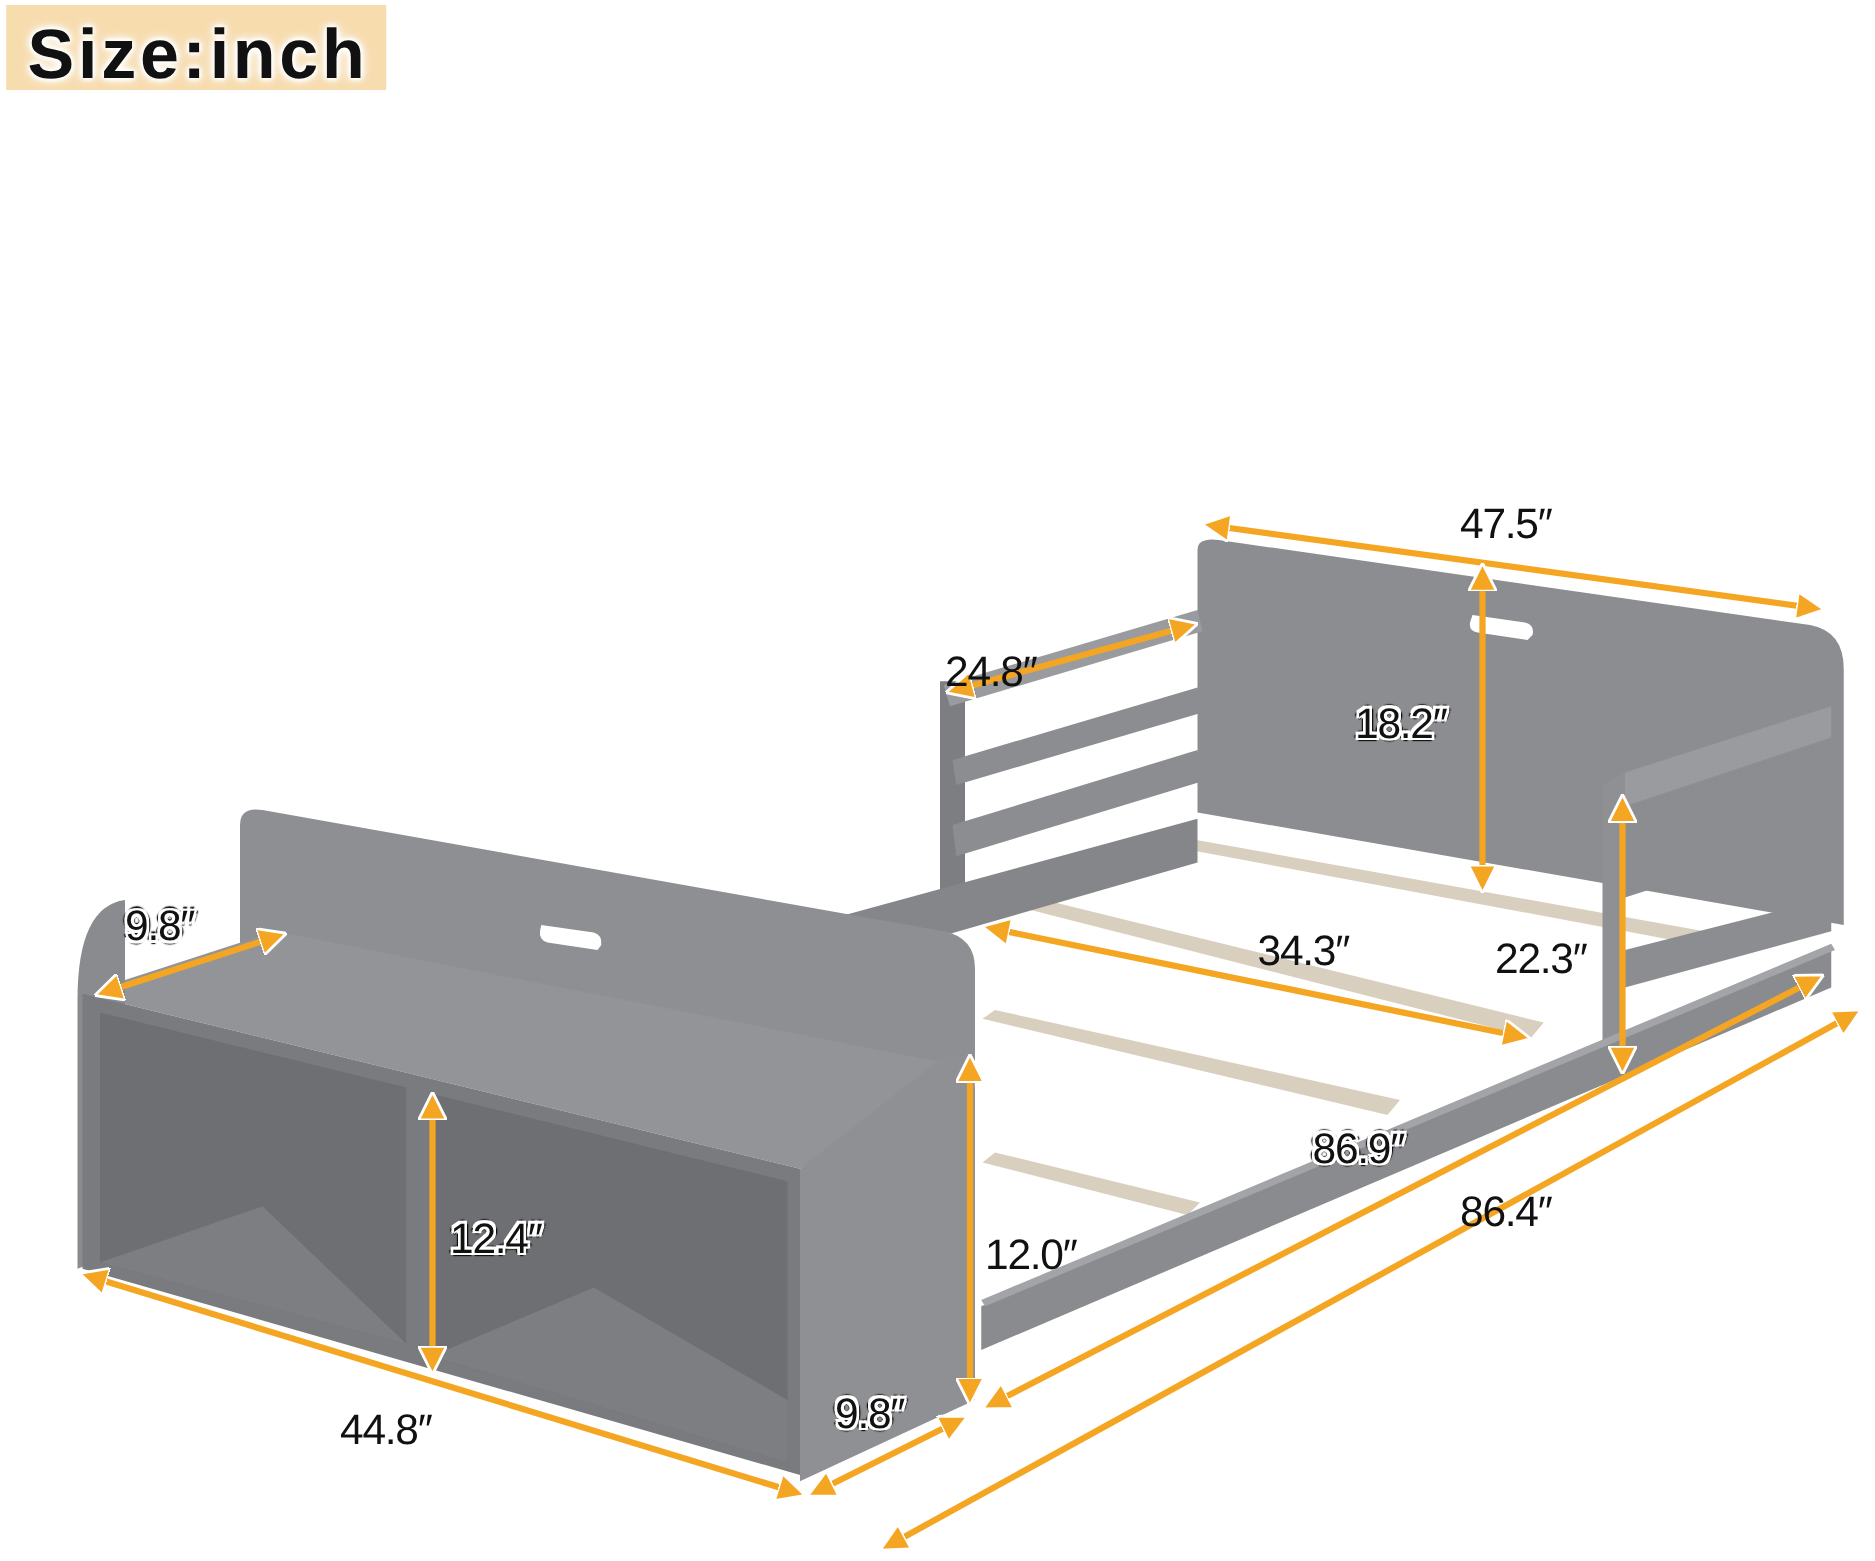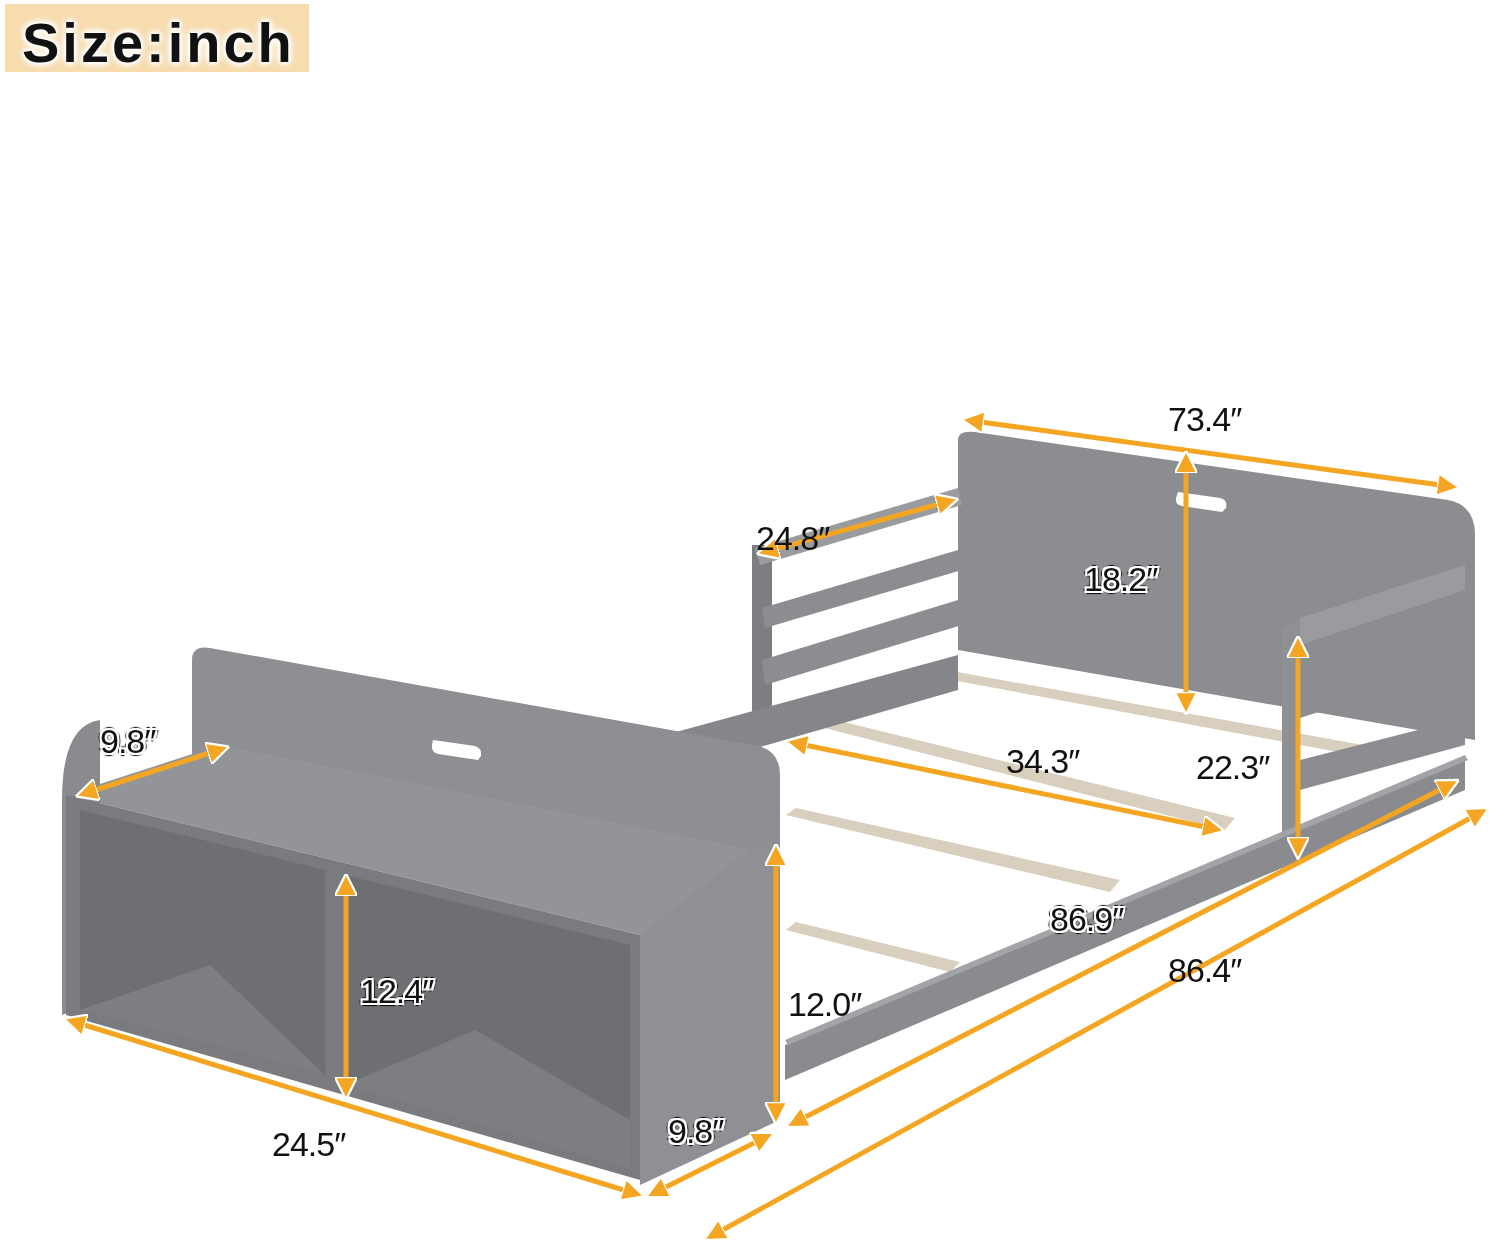--- a/index.html
+++ b/index.html
@@ -90,24 +90,24 @@
     <line x1="80" y1="795" x2="225" y2="748" marker-start="url(#ah)" marker-end="url(#ah)"></line>
     <line x1="346" y1="878" x2="346" y2="1095" marker-start="url(#ah)" marker-end="url(#ah)"></line>
     <line x1="776" y1="848" x2="776" y2="1120" marker-start="url(#ah)" marker-end="url(#ah)"></line>
     <line x1="790" y1="1125" x2="1455" y2="782" marker-start="url(#ah)" marker-end="url(#ah)"></line>
     <line x1="708" y1="1238" x2="1485" y2="810" marker-start="url(#ah)" marker-end="url(#ah)"></line>
     <line x1="68" y1="1020" x2="640" y2="1195" marker-start="url(#ah)" marker-end="url(#ah)"></line>
     <line x1="650" y1="1195" x2="770" y2="1135" marker-start="url(#ah)" marker-end="url(#ah)"></line>
   </g>
 </svg>
 
-<div class="dim" style="left:1168px;top:400px;">73.4″</div>
+<div class="dim" style="left:1168px;top:400px;">47.5″</div>
 <div class="dim" style="left:756px;top:475px;margin-top:44px;">24.8″</div>
 <div class="dim outlined" style="left:1084px;top:560px;">18.2″</div>
 <div class="dim" style="left:1006px;top:742px;">34.3″</div>
 <div class="dim" style="left:1196px;top:748px;">22.3″</div>
 <div class="dim outlined" style="left:100px;top:722px;">9.8″</div>
 <div class="dim outlined" style="left:360px;top:972px;">12.4″</div>
 <div class="dim outlined" style="left:1050px;top:900px;">86.9″</div>
 <div class="dim" style="left:788px;top:985px;">12.0″</div>
 <div class="dim" style="left:1168px;top:951px;">86.4″</div>
-<div class="dim" style="left:272px;top:1125px;">24.5″</div>
+<div class="dim" style="left:272px;top:1125px;">44.8″</div>
 <div class="dim outlined" style="left:668px;top:1112px;">9.8″</div>
 
 </body></html>

